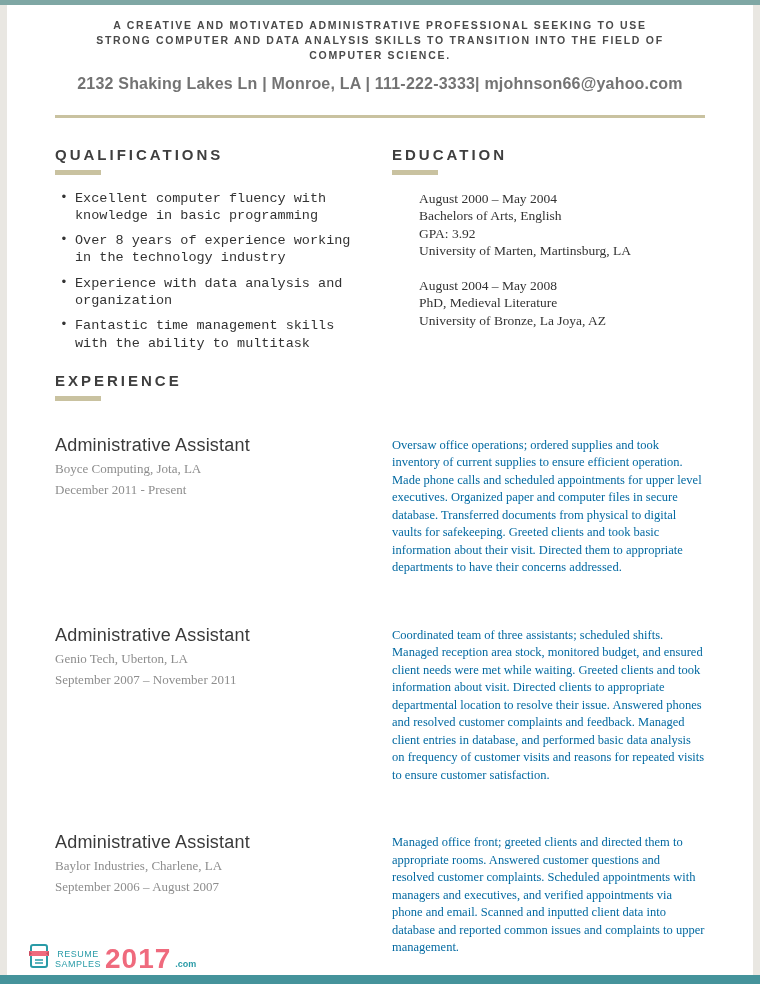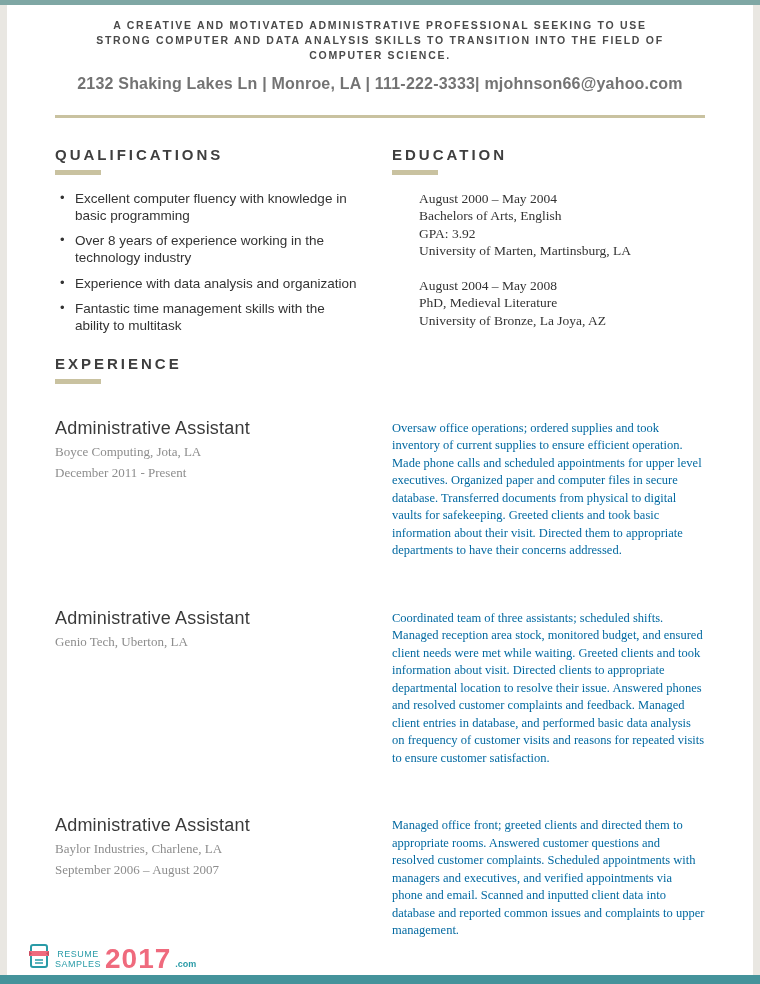--- a/index.html
+++ b/index.html
@@ -35,21 +35,21 @@
 
   
   .cols { display:grid; grid-template-columns:305px 1fr; column-gap:32px; margin-top:28px; }
   .section-title {
     font-weight:700; font-size:15px; letter-spacing:3px; color:#3e3e3e;
   }
   .accent-bar { width:46px; height:5px; background:#c9c2a0; margin-top:7px; }
 
   .quals-list { margin-top:15px; padding-left:18px; list-style:none; }
   .quals-list li {
-    position:relative; font-family:Liberation Sans, sans-serif;
+    position:relative; font-family:Liberation Mono, monospace;
     font-size:13.5px; line-height:1.28; color:#333; margin-bottom:8px; padding-left:2px;
   }
   .quals-list li::before {
     content:"•"; position:absolute; left:-13px; top:0; color:#333; font-size:13px;
   }
 
   .edu-wrap { margin-top:15px; }
   .edu-block p {
     font-family:"Liberation Serif", serif;
     font-size:13.5px; line-height:1.3; color:#333;margin-left:27px;
@@ -140,20 +140,21 @@
         <div class="job-sub">Boyce Computing, Jota, LA</div>
         <div class="job-sub">December 2011 - Present</div>
       </div>
       <div class="job-desc">Oversaw office operations; ordered supplies and took inventory of current supplies to ensure efficient operation. Made phone calls and scheduled appointments for upper level executives. Organized paper and computer files in secure database. Transferred documents from physical to digital vaults for safekeeping. Greeted clients and took basic information about their visit. Directed them to appropriate departments to have their concerns addressed.</div>
     </div>
 
     <div class="exp-entry next">
       <div>
         <div class="job-title">Administrative Assistant</div>
         <div class="job-sub">Genio Tech, Uberton, LA</div>
+        <div class="job-sub">September 2007 – November 2011</div>
       </div>
       <div class="job-desc">Coordinated team of three assistants; scheduled shifts. Managed reception area stock, monitored budget, and ensured client needs were met while waiting. Greeted clients and took information about visit. Directed clients to appropriate departmental location to resolve their issue. Answered phones and resolved customer complaints and feedback. Managed client entries in database, and performed basic data analysis on frequency of customer visits and reasons for repeated visits to ensure customer satisfaction.</div>
     </div>
 
     <div class="exp-entry next">
       <div>
         <div class="job-title">Administrative Assistant</div>
         <div class="job-sub">Baylor Industries, Charlene, LA</div>
         <div class="job-sub">September 2006 – August 2007</div>
       </div>

